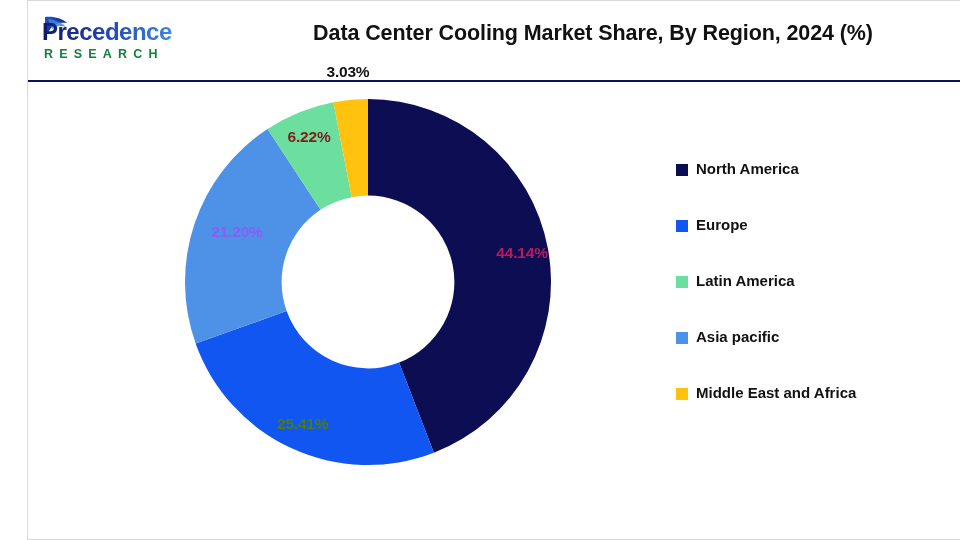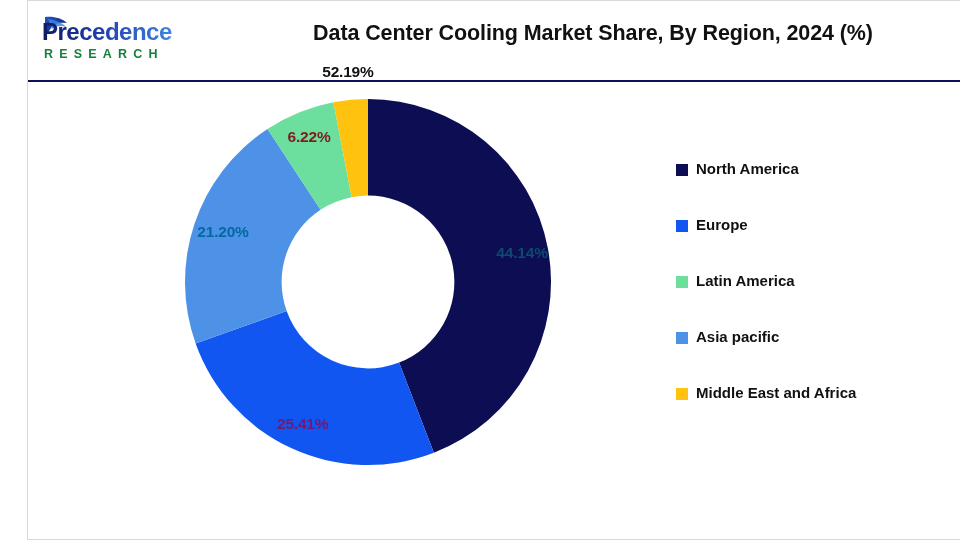--- a/index.html
+++ b/index.html
@@ -160,25 +160,25 @@
       <svg id="donut-svg" width="380" height="380" viewBox="0 0 380 380">
         <g id="slices">
             <path d="M 190 7 A 183 183 0 0 1 255.8674964882189 360.7350957078669 L 221.08945834243931 270.5869651741132 A 86.37599999999999 86.37599999999999 0 0 0 190 103.62400000000001 Z" fill="#0d0d54"></path>
             <path d="M 255.8674964882189 360.7350957078669 A 183 183 0 0 1 17.624924970291346 251.44781125884228 L 108.63896458597752 219.00336691417354 A 86.37599999999999 86.37599999999999 0 0 0 221.08945834243931 270.5869651741132 Z" fill="#1156f0"></path>
             <path d="M 17.624924970291346 251.44781125884228 A 183 183 0 0 1 89.52882430634182 37.04725286960658 L 142.57760507259334 117.80630335445431 A 86.37599999999999 86.37599999999999 0 0 0 108.63896458597752 219.00336691417354 Z" fill="#4e92e8"></path>
             <path d="M 89.52882430634182 37.04725286960658 A 183 183 0 0 1 155.37044363412008 10.306389023142117 L 173.65484939530467 105.18461561892309 A 86.37599999999999 86.37599999999999 0 0 0 142.57760507259334 117.80630335445431 Z" fill="#6cdf9e"></path>
             <path d="M 155.37044363412008 10.306389023142117 A 183 183 0 0 1 189.99999999999997 7 L 189.99999999999997 103.62400000000001 A 86.37599999999999 86.37599999999999 0 0 0 173.65484939530467 105.18461561892309 Z" fill="#ffc20e"></path>
           </g>
       </svg>
       <div id="slice-labels">
-          <div class="slice-label" style="left: 344.04px; top: 161.317px; color: #0c4a6e;">44.14%</div>
-          <div class="slice-label" style="left: 124.669px; top: 332.419px; color: #701a75;">25.41%</div>
-          <div class="slice-label" style="left: 45px; top: 140.178px; color: #0369a1;">21.20%</div>
+          <div class="slice-label" style="left: 344.04px; top: 161.317px; color: #be185d;">44.14%</div>
+          <div class="slice-label" style="left: 124.669px; top: 332.419px; color: #4d7c0f;">25.41%</div>
+          <div class="slice-label" style="left: 59px; top: 140.178px; color: #8b5cf6;">21.20%</div>
           <div class="slice-label" style="left: 131.04px; top: 44.8282px; color: #7f1d1d;">6.22%</div>
-          <div class="slice-label" style="left: 169.945px; top: -20.0448px; color: rgb(17, 17, 17);">52.19%</div>
+          <div class="slice-label" style="left: 169.945px; top: -20.0448px; color: rgb(17, 17, 17);">3.03%</div>
         </div>
     </div>
 
     <div id="legend">
       <div class="legend-item">
         <span class="legend-swatch" style="background: rgb(13, 13, 84);"></span>
         <span class="legend-label">North America</span>
       </div>
       <div class="legend-item">
         <span class="legend-swatch" style="background: rgb(17, 86, 240);"></span>

